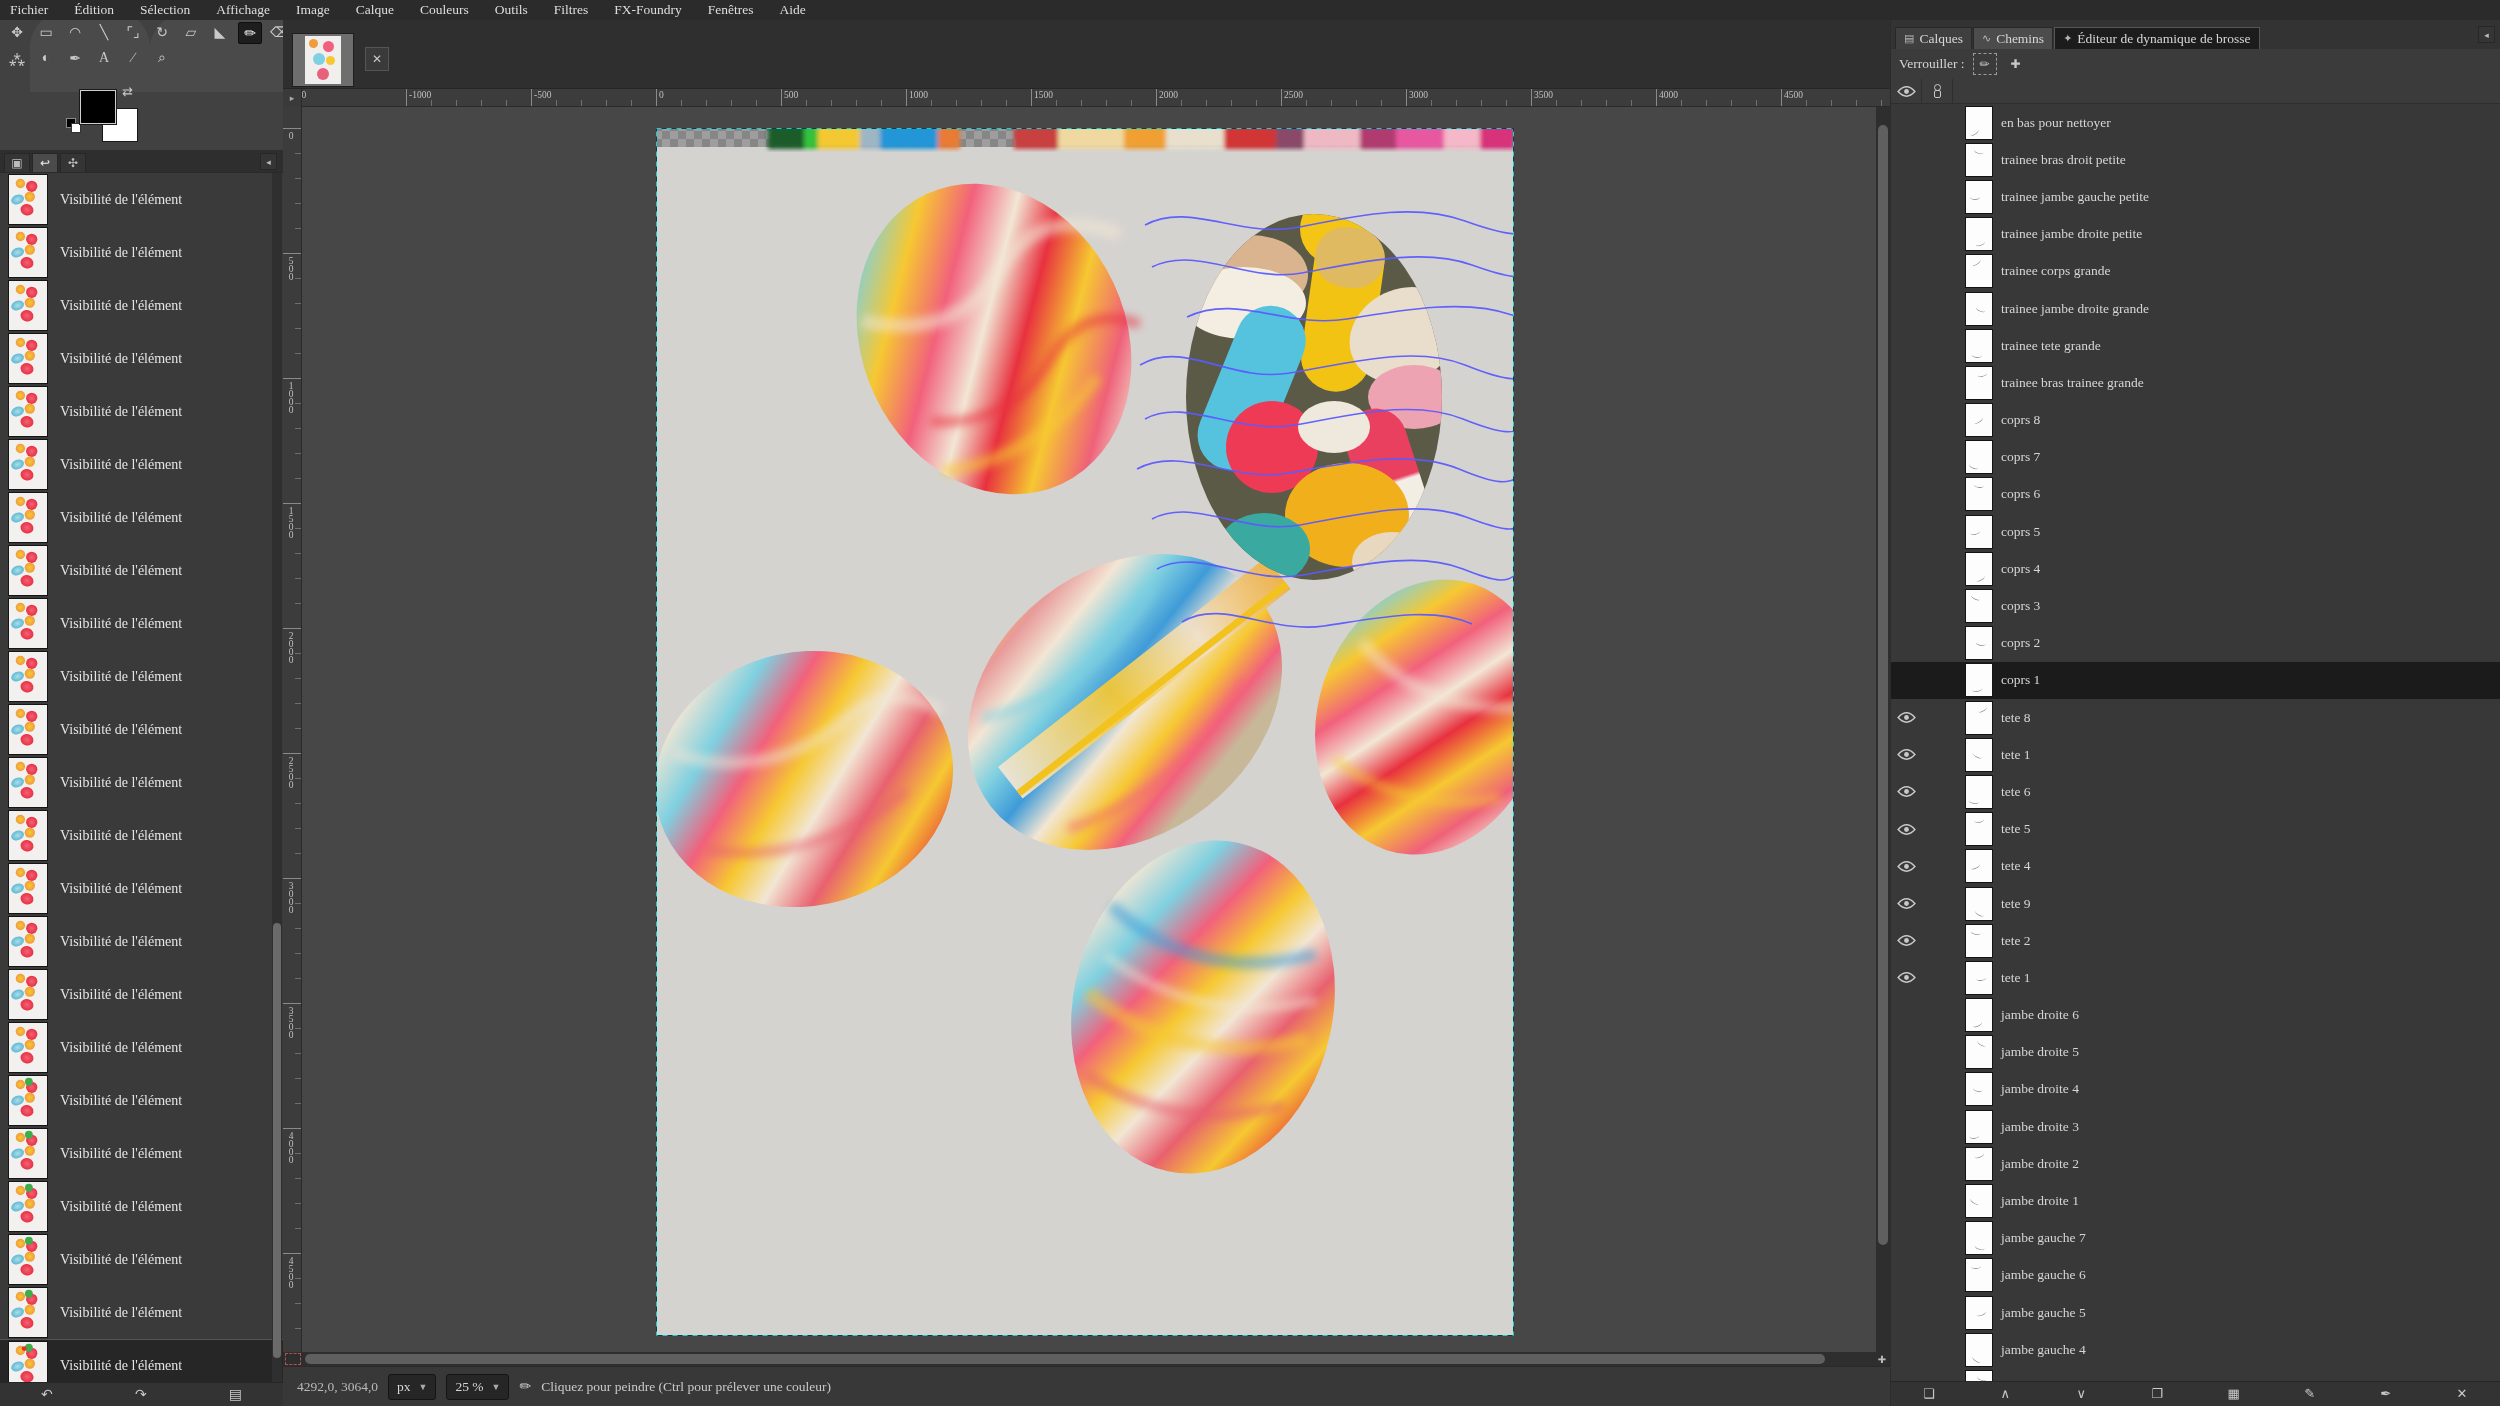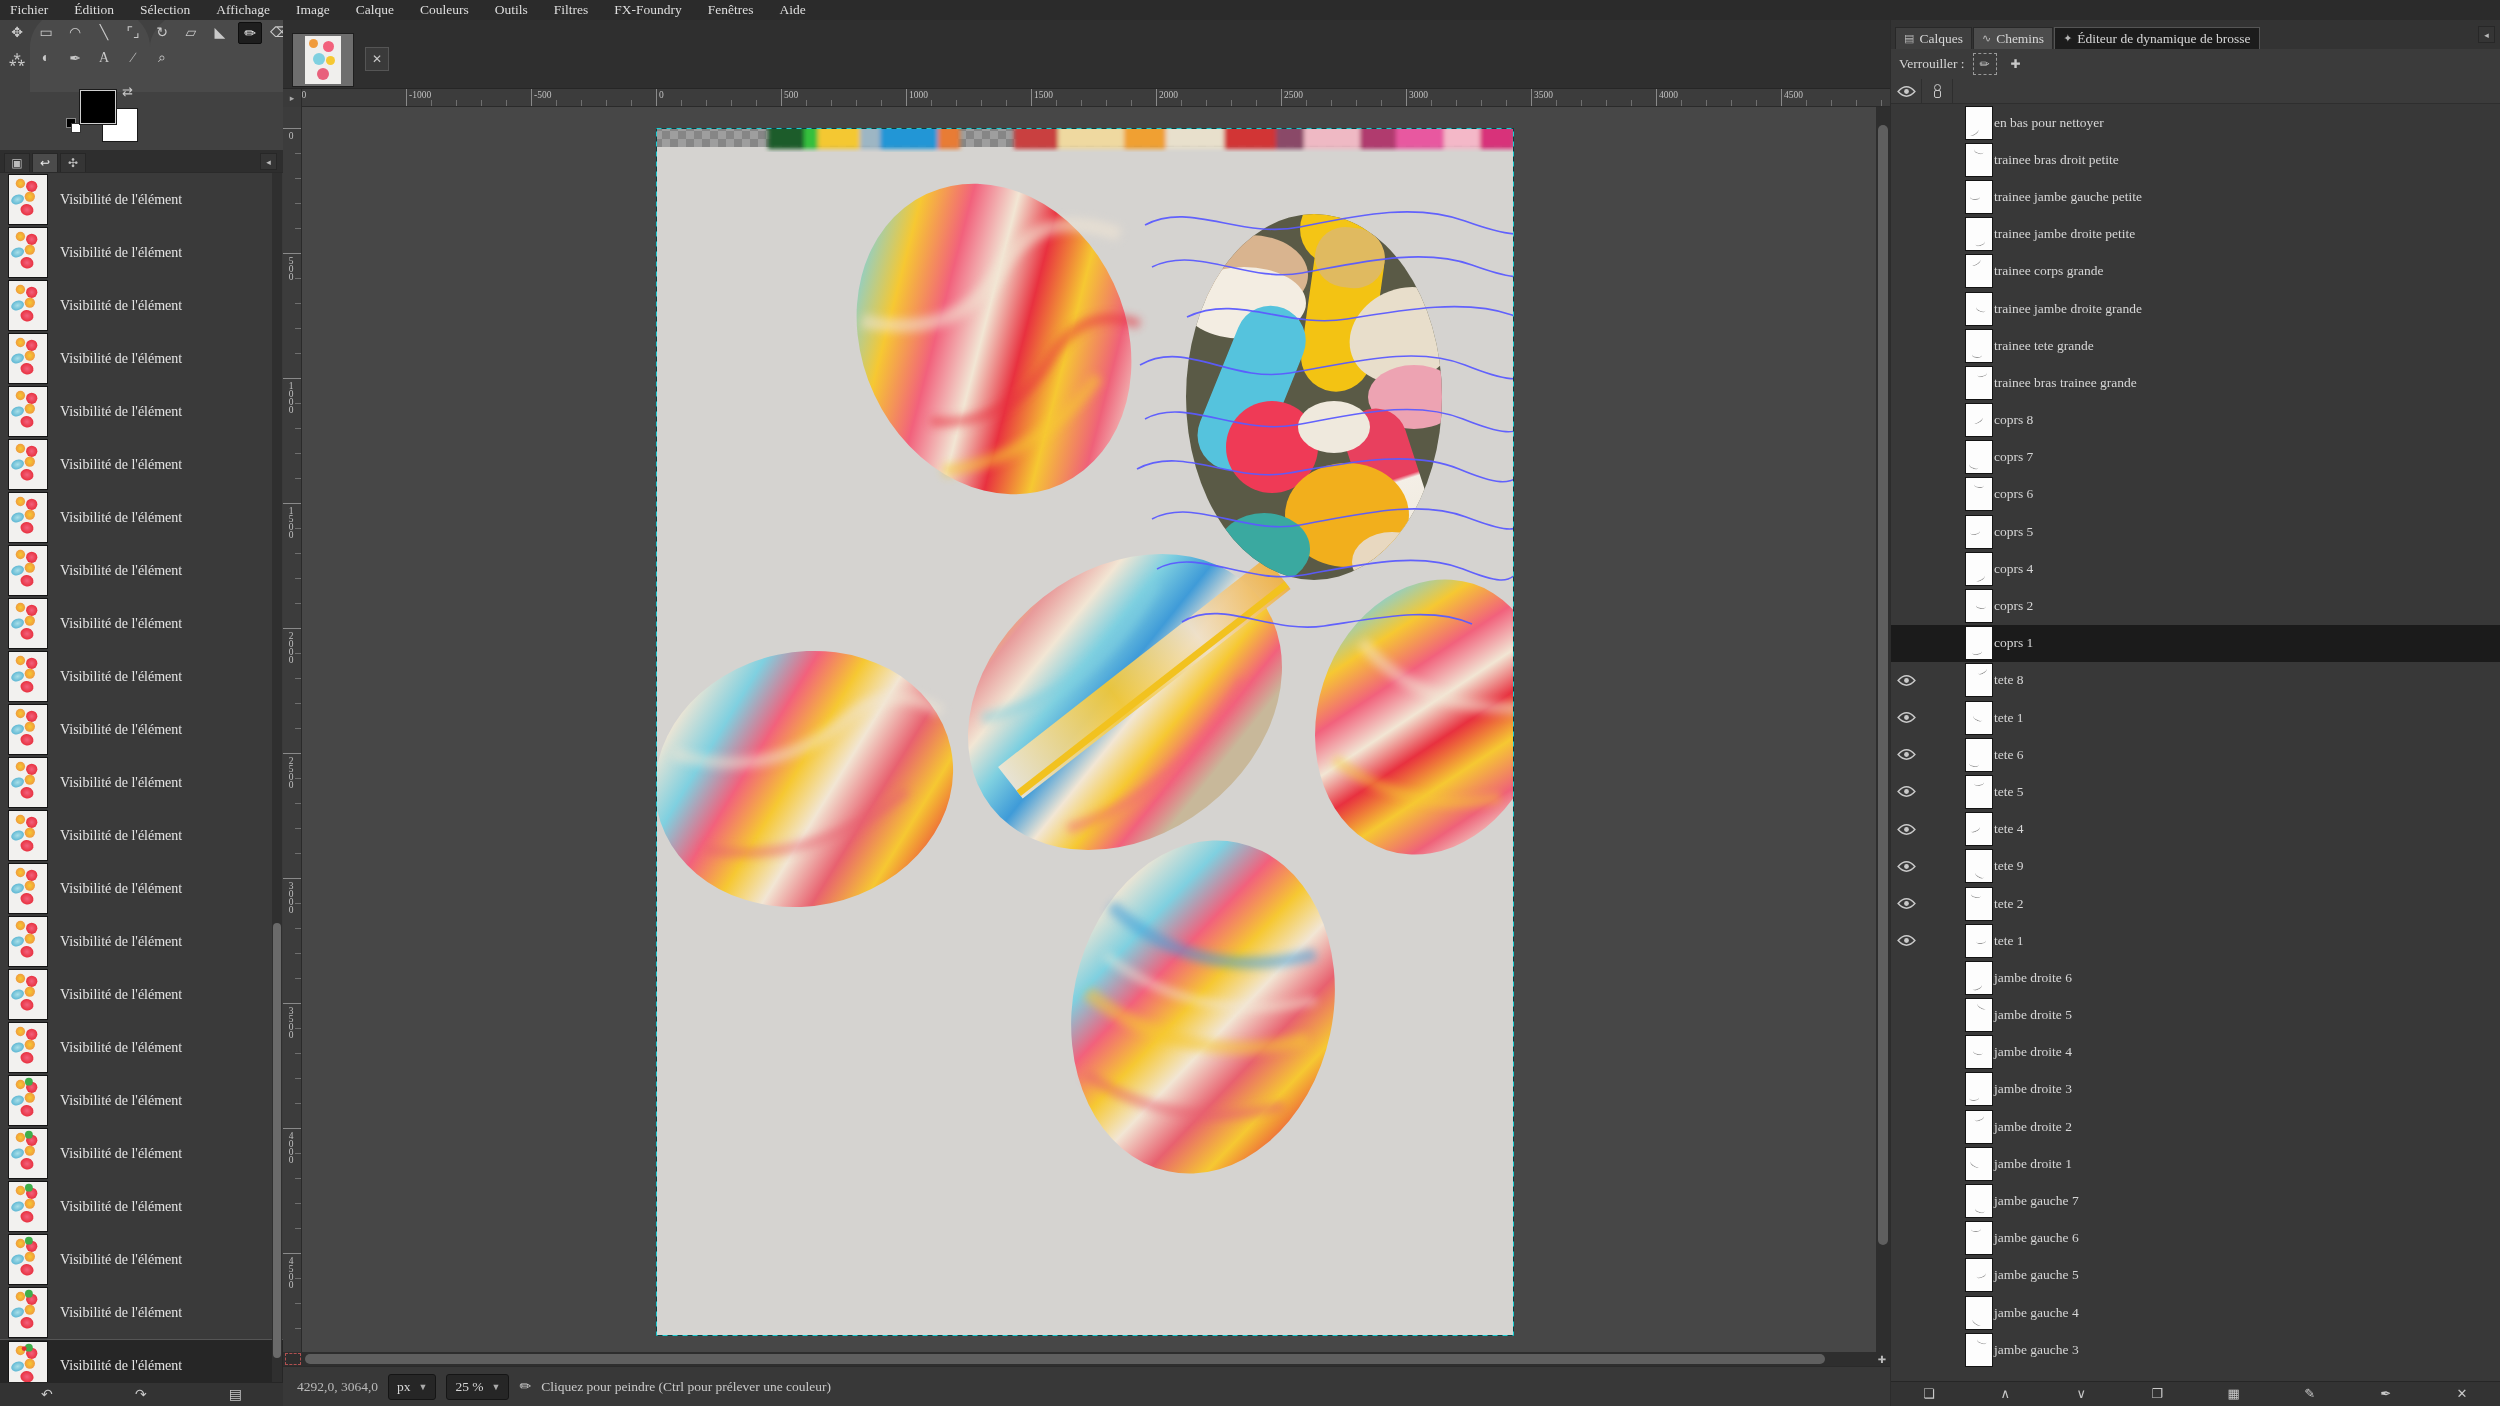--- a/index.html
+++ b/index.html
@@ -105,21 +105,21 @@
   .chain-ic{display:inline-block;position:relative;width:9px;height:15px;}
   .chain-ic::before{content:"";position:absolute;left:1px;top:0;width:7px;height:7px;border:1.5px solid #c9c9c9;border-radius:50%;box-sizing:border-box;}
   .chain-ic::after{content:"";position:absolute;left:1px;top:6px;width:7px;height:8px;border:1.5px solid #c9c9c9;border-radius:2px;box-sizing:border-box;}
   #paths-list{flex:1;overflow:hidden;background:#383838;}
   .path-row{height:37.2px;display:flex;align-items:center;}
   .path-row.selected{background:#1b1b1b;}
   .cell{width:30px;flex:none;display:flex;align-items:center;justify-content:center;}
   .eye-ic{width:19px;height:13px;}
   .path-thumb{width:26px;height:32px;background:#fdfdfd;border:1px solid #141414;margin-left:14px;flex:none;position:relative;overflow:hidden;}
   .squig{position:absolute;width:10px;height:5px;border-bottom:1.4px solid #9a9a9a;border-radius:50%;}
-  .path-name{margin-left:1px;font-size:13.5px;color:#d6d6d6;white-space:nowrap;}
+  .path-name{margin-left:8px;font-size:13.5px;color:#d6d6d6;white-space:nowrap;}
   #paths-actions{height:24px;background:#333;border-top:1px solid #262626;display:flex;align-items:center;
                  justify-content:space-around;flex:none;color:#c9c9c9;font-size:13px;}
   #paths-actions .act{width:24px;text-align:center;}
 </style>
 </head>
 <body>
 
 <div id="app">
 
   <div id="menubar">
@@ -1019,20 +1019,33 @@
               <circle cx="10" cy="7" r="2.6" fill="#c9c9c9"></circle>
             </svg>
     </span>
     <span class="cell"></span>
     <span class="path-thumb">
             <i class="squig" style="left: 9px; top: 22px; transform: rotate(-29deg);"></i>
           </span>
     <span class="path-name">coprs 4</span>
   </div>
 
+  <div class="path-row">
+    <span class="cell">
+      <svg class="eye-ic eye" viewBox="0 0 20 14" style="visibility: hidden;">
+              <path d="M1,7 Q10,-3 19,7 Q10,17 1,7 Z" fill="none" stroke="#c9c9c9" stroke-width="1.6"></path>
+              <circle cx="10" cy="7" r="2.6" fill="#c9c9c9"></circle>
+            </svg>
+    </span>
+    <span class="cell"></span>
+    <span class="path-thumb">
+            <i class="squig" style="left: 5px; top: 4px; transform: rotate(24deg);"></i>
+          </span>
+    <span class="path-name">coprs 3</span>
+  </div>
 
   <div class="path-row">
     <span class="cell">
       <svg class="eye-ic eye" viewBox="0 0 20 14" style="visibility: hidden;">
               <path d="M1,7 Q10,-3 19,7 Q10,17 1,7 Z" fill="none" stroke="#c9c9c9" stroke-width="1.6"></path>
               <circle cx="10" cy="7" r="2.6" fill="#c9c9c9"></circle>
             </svg>
     </span>
     <span class="cell"></span>
     <span class="path-thumb">

